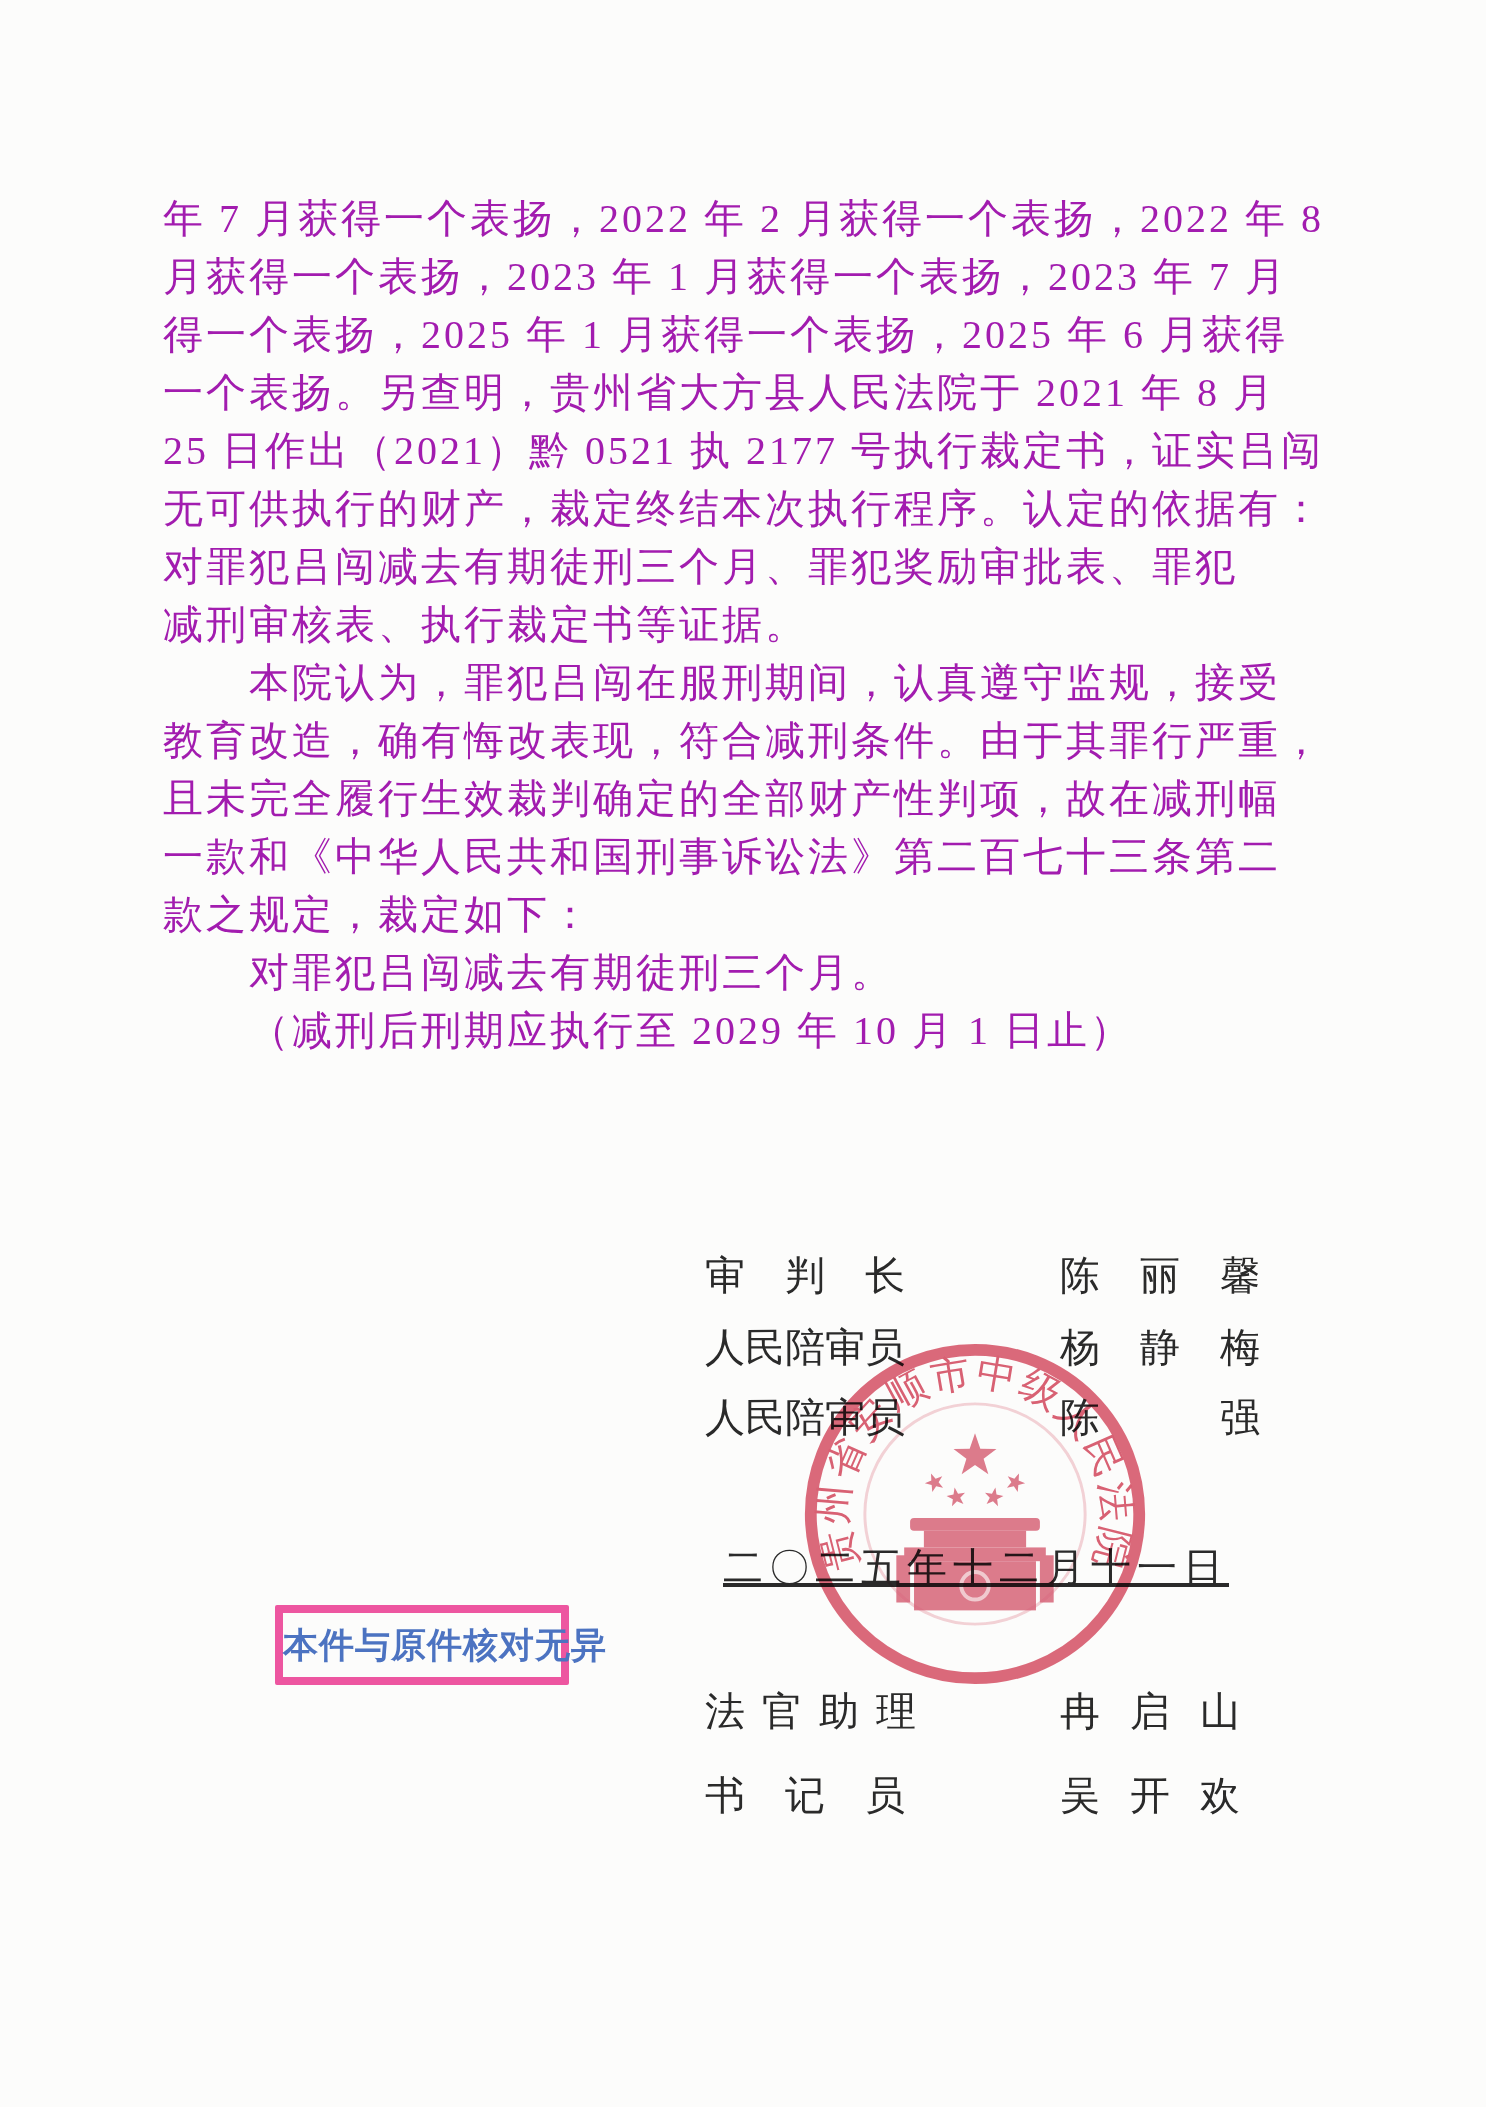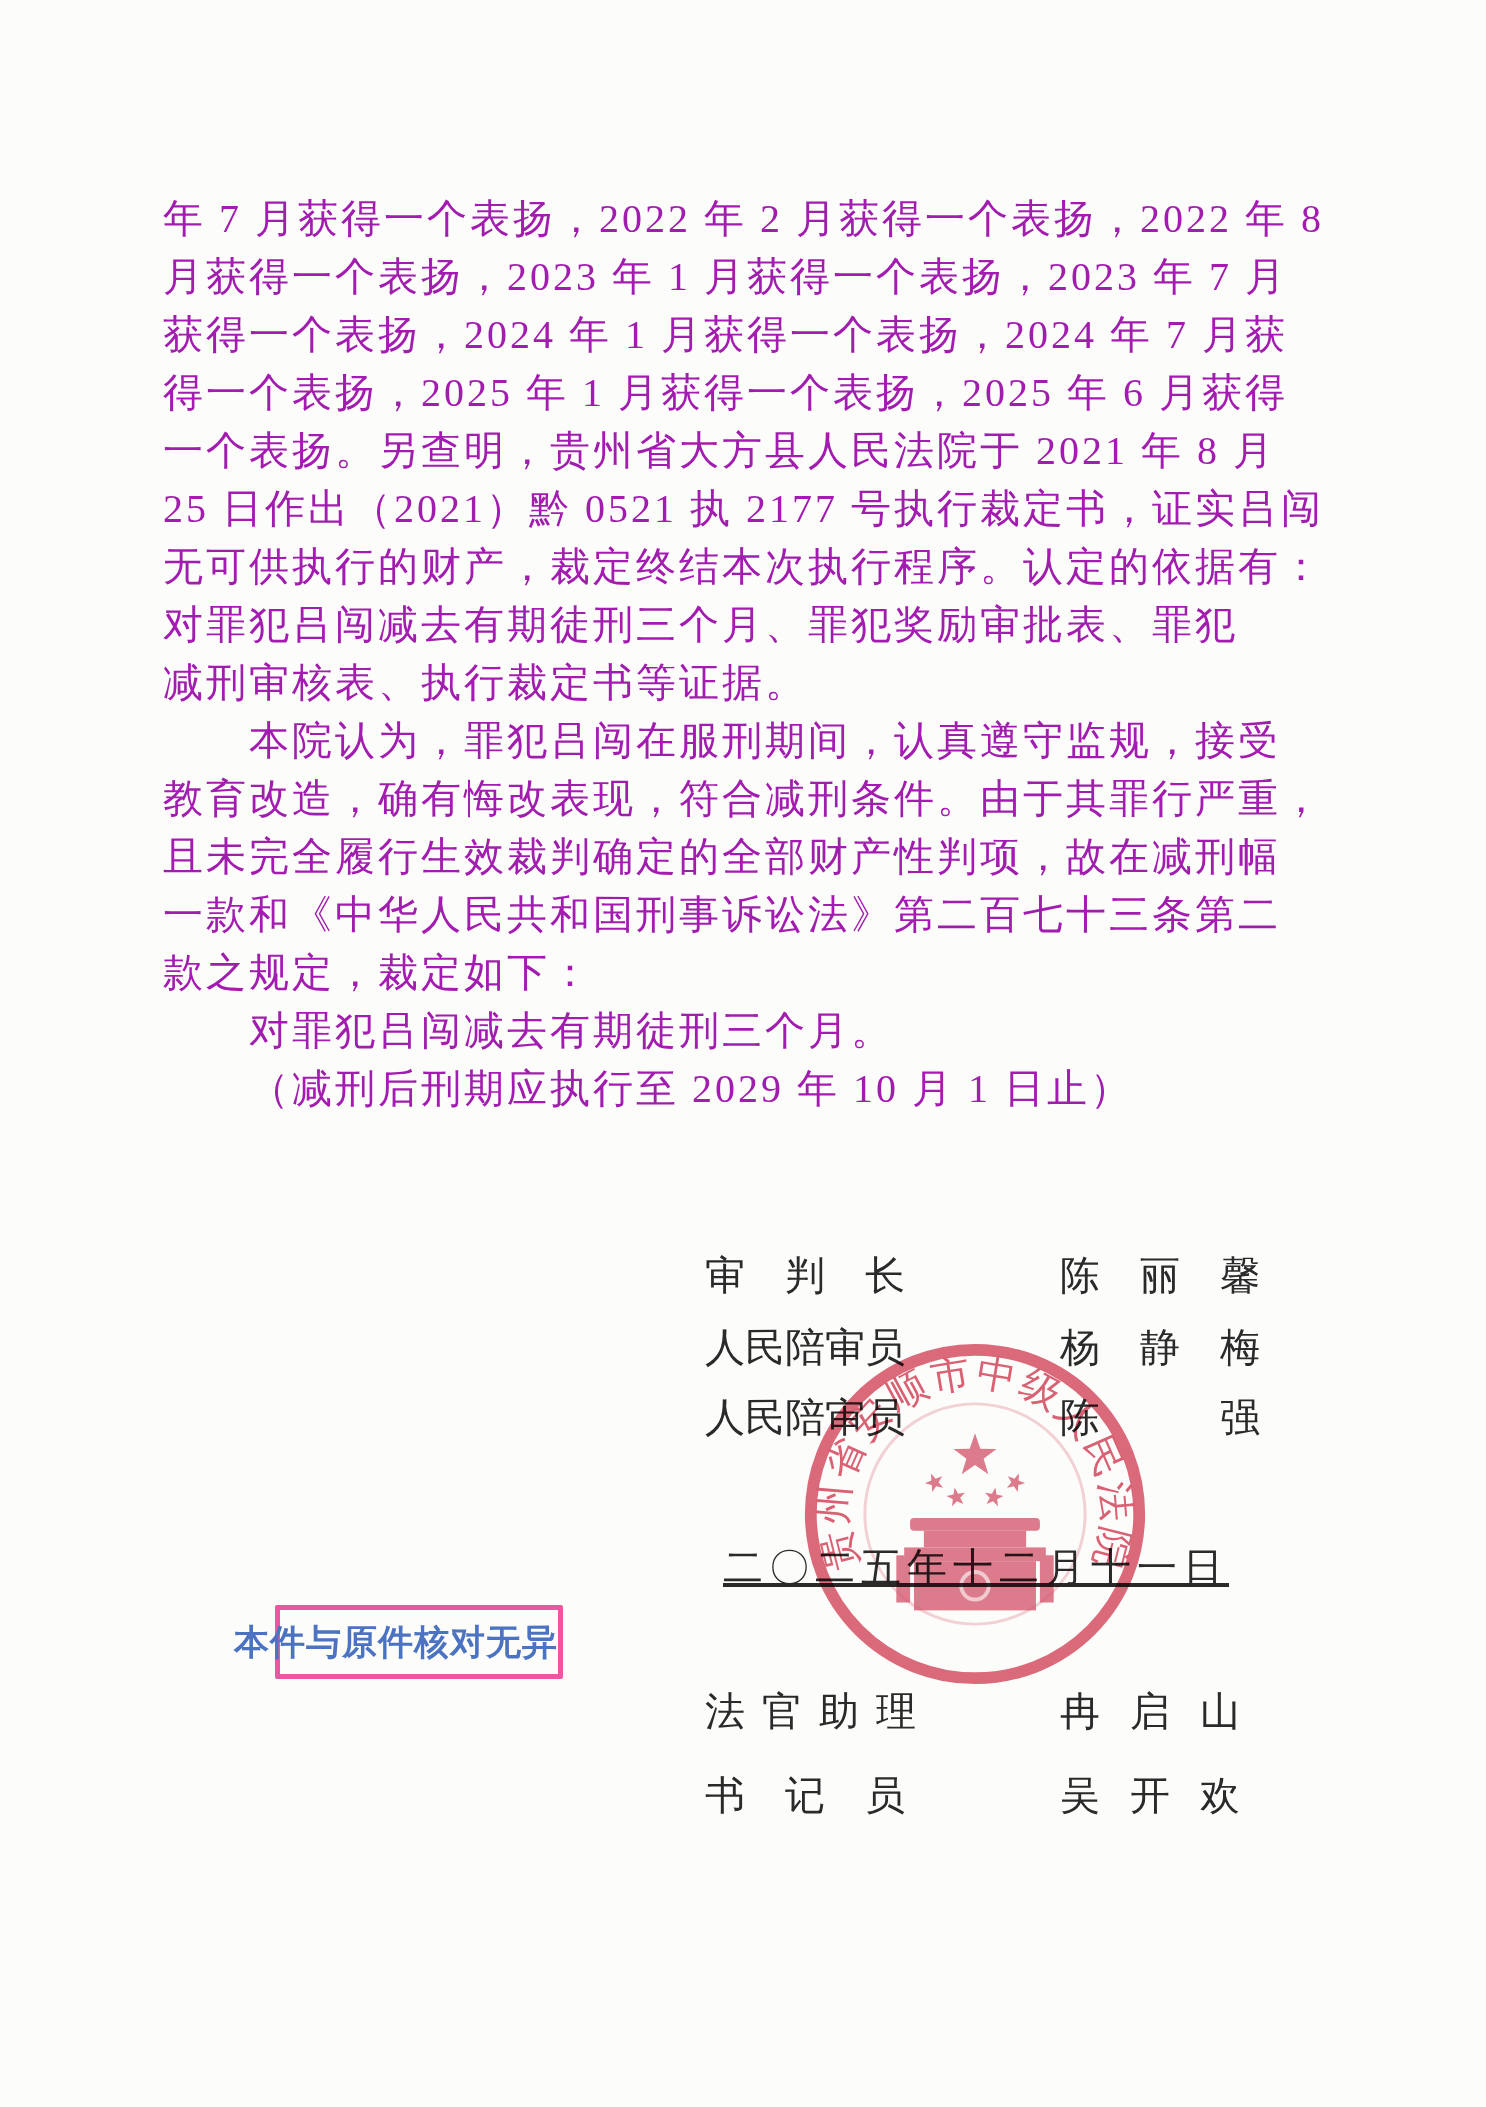--- a/index.html
+++ b/index.html
@@ -28,41 +28,40 @@
   .sig-name{position:absolute;left:1060px;top:0;}
   .ls-wide{letter-spacing:17px;}
   .ls-name{letter-spacing:10px;}
   .date-line{
     position:absolute;left:723px;top:1540px;
     font-size:40px;letter-spacing:6px;color:#2a2a2a;white-space:pre;text-decoration:underline;
   }
   
   .verify-stamp{
     position:absolute;left:275px;top:1605px;width:278px;height:64px;
-    border:5px solid #ec4899;border-radius:2px;
-    display:flex;align-items:center;justify-content:flex-end;
+    border:8px solid #ec4899;border-radius:2px;
+    display:flex;align-items:center;justify-content:flex-start;
     font-size:35px;font-weight:bold;color:#3e68bd;letter-spacing:1px;
     white-space:nowrap;
     opacity:0.92;
   }
   
   .court-seal{
     position:absolute;left:798px;top:1337px;width:354px;height:354px;
     mix-blend-mode:multiply;opacity:0.93;
   }
 </style>
 </head>
 <body>
 
 <div class="page">
 
   <div class="body-text">
     <div class="line">年 7 月获得一个表扬，2022 年 2 月获得一个表扬，2022 年 8</div>
     <div class="line">月获得一个表扬，2023 年 1 月获得一个表扬，2023 年 7 月</div>
-    <div class="line">获得一个表扬，2024 年 1 月获得一个表扬，2024 年 7 月获</div>
     <div class="line">得一个表扬，2025 年 1 月获得一个表扬，2025 年 6 月获得</div>
     <div class="line">一个表扬。另查明，贵州省大方县人民法院于 2021 年 8 月</div>
     <div class="line">25 日作出（2021）黔 0521 执 2177 号执行裁定书，证实吕闯</div>
     <div class="line">无可供执行的财产，裁定终结本次执行程序。认定的依据有：</div>
     <div class="line">对罪犯吕闯减去有期徒刑三个月、罪犯奖励审批表、罪犯</div>
     <div class="line">减刑审核表、执行裁定书等证据。</div>
     <div class="line">　　本院认为，罪犯吕闯在服刑期间，认真遵守监规，接受</div>
     <div class="line">教育改造，确有悔改表现，符合减刑条件。由于其罪行严重，</div>
     <div class="line">且未完全履行生效裁判确定的全部财产性判项，故在减刑幅</div>
     <div class="line">一款和《中华人民共和国刑事诉讼法》第二百七十三条第二</div>

